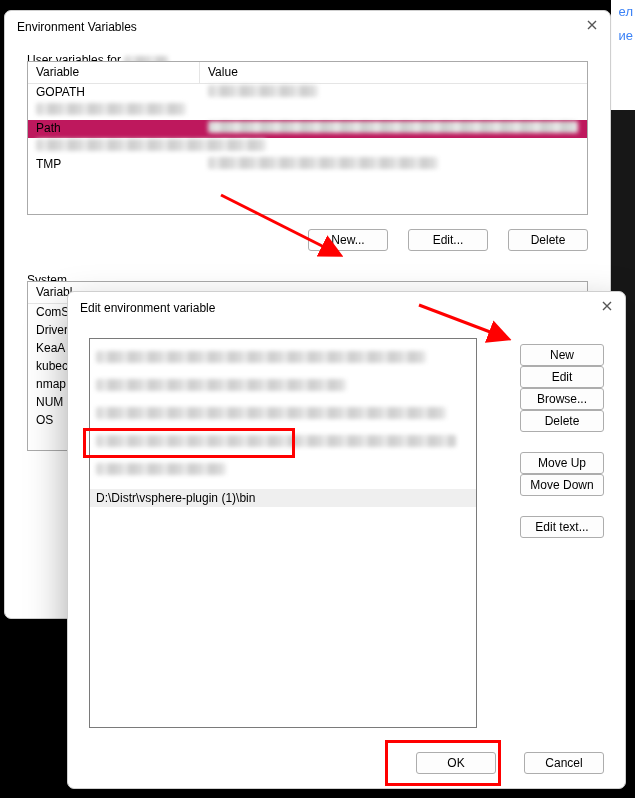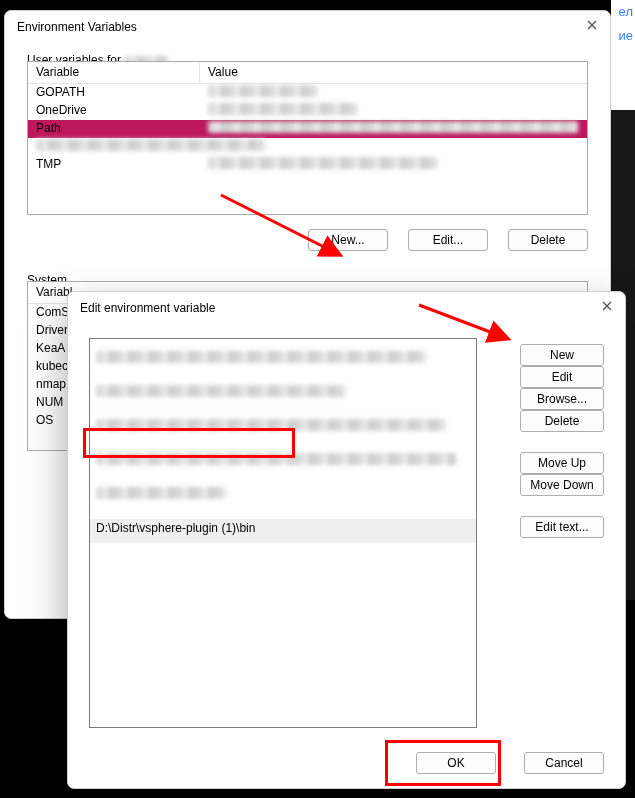--- a/index.html
+++ b/index.html
@@ -86,21 +86,21 @@
     box-shadow:0 18px 40px rgba(0,0,0,.35);
   }
   .win2 .titlebar2 {
     position:relative; height:32px; display:flex; align-items:center;
     padding:0 12px; font-size:12px; color:#000;
   }
   .editlist {
     position:absolute; top:46px; left:21px; width:388px; height:390px;
     border:1px solid #7a7a7a; background:#fff;
   }
-  .ed-row { position:relative; height:24px; padding:2px 8px 0 6px; font-size:12px; color:#000;margin-top:10px; }
+  .ed-row { position:relative; height:18px; padding:2px 8px 0 6px; font-size:12px; color:#000;margin-top:10px; }
   .ed-row.sel { background:#efefef; }
   .sidebtns { position:absolute; top:52px; right:21px; width:84px; display:flex; flex-direction:column; }
   .sidebtns .spacer { height:20px; }
   .sidebtns .wbtn { width:84px; }
   .dlg-foot { position:absolute; bottom:14px; right:21px; display:flex; gap:28px; }
 
   
   .redbox { position:absolute; border:3px solid #ff0000; pointer-events:none; }
 
   
@@ -137,21 +137,20 @@
         <div class="vt-col vt-c2">Value</div>
       </div>
       <div class="vt-body">
         <div class="vt-row">
           <div class="c1">GOPATH</div>
           <div class="c2">
               <div class="blur-strip" style="position:relative; width:110px;"></div>
             </div>
         </div>
         <div class="vt-row">
-          <div class="c1">OneDrive</div>
           <div class="c2">
               <div class="blur-strip" style="position:relative; width:150px;"></div>
             </div>
         </div>
         <div class="vt-row sel">
           <div class="c1">Path</div>
           <div class="c2">
               <div class="blur-strip" style="position:relative; width:370px;"></div>
             </div>
         </div>

